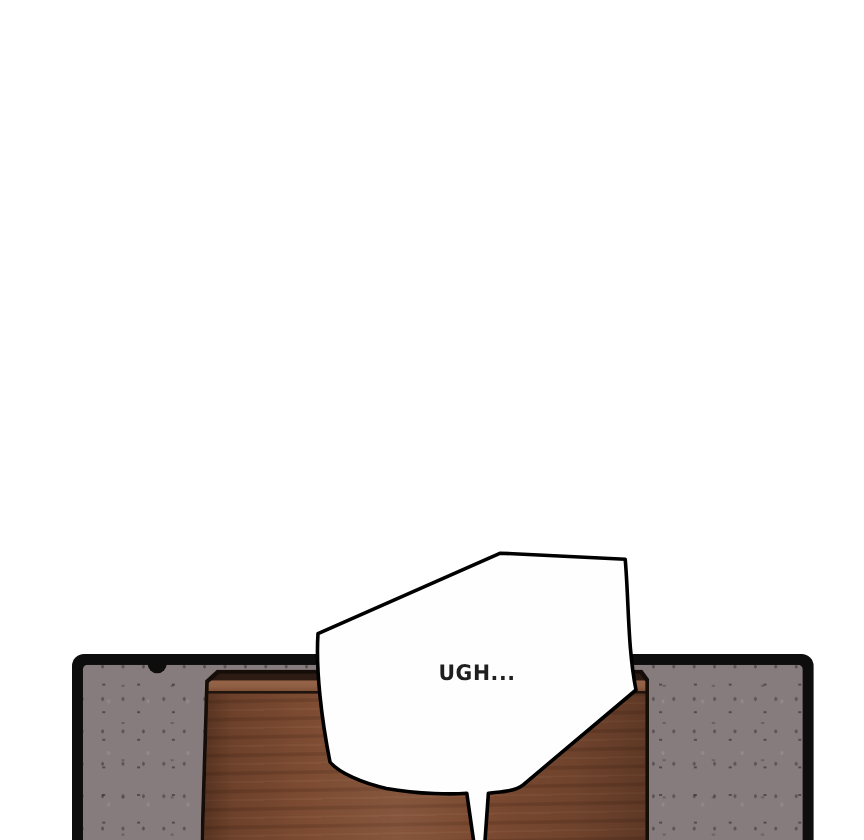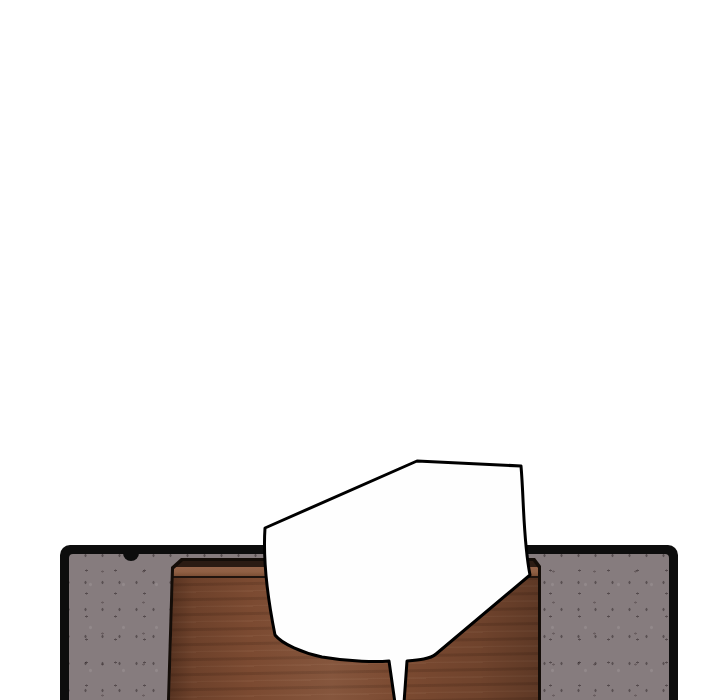--- a/index.html
+++ b/index.html
@@ -146,14 +146,15 @@
       C 430 659 419 660 407 661
       L 404 703
       L 395 703
       L 389 661
       C 378 662 350 662 322 657
       C 303 653 282 644 275 635
       C 268 600 263 558 265 528
       Z"></path>
   </svg>
 
+  <div class="bubble-text">UGH...</div>
 
 </div>
 
 </body></html>

